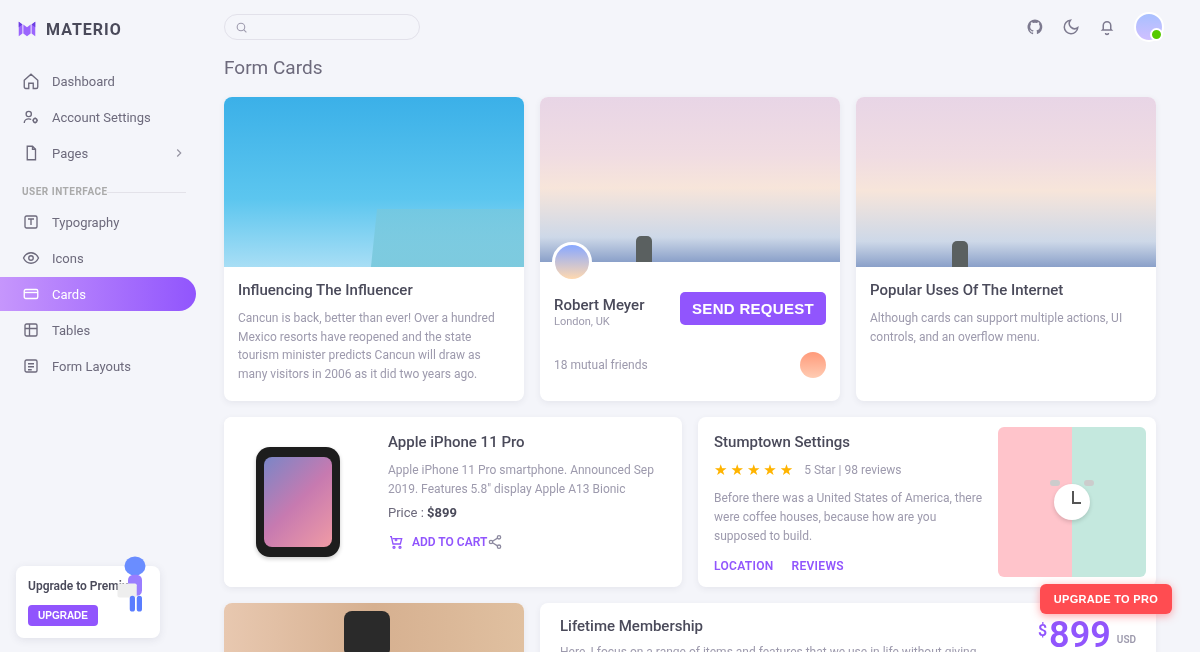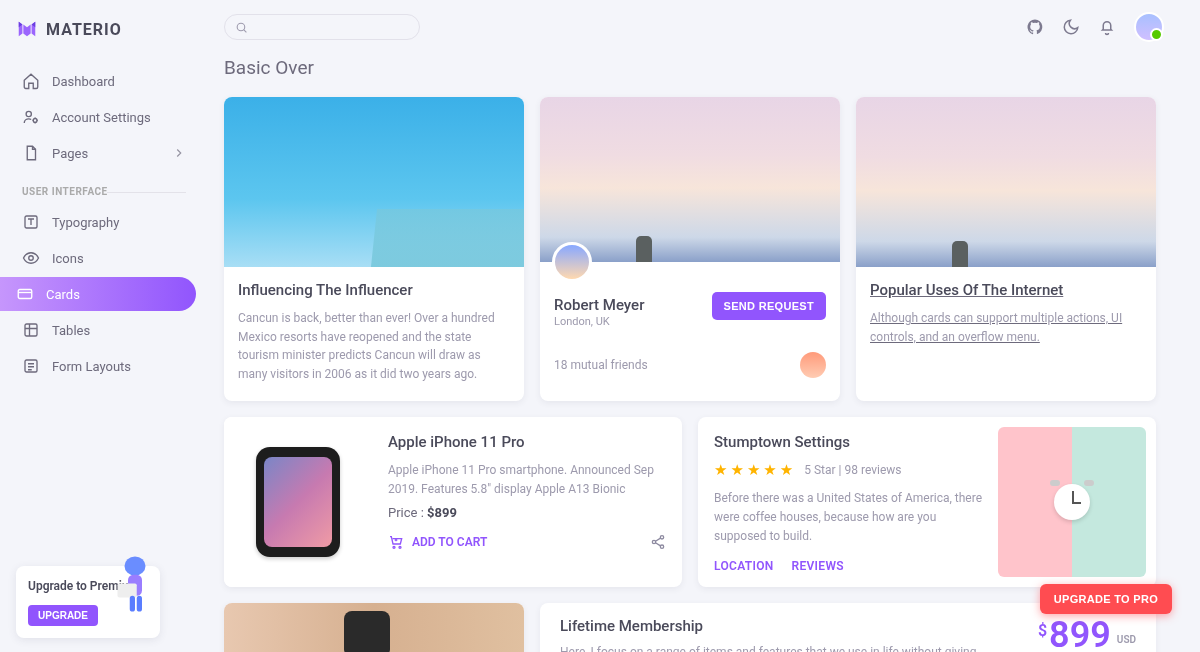--- a/index.html
+++ b/index.html
@@ -8,21 +8,21 @@
   
   .sidebar{position:absolute;left:0;top:0;width:208px;height:100%;padding:12px 0;}
   .brand{display:flex;align-items:center;gap:8px;padding:6px 16px 16px 16px;}
   .brand-logo{width:22px;height:22px;}
   .brand-name{font-weight:700;font-size:16px;color:#4a4a5a;letter-spacing:1px;}
   .nav{display:flex;flex-direction:column;gap:2px;padding:8px 12px;}
   .nav-item{display:flex;align-items:center;gap:12px;padding:8px 10px;border-radius:6px;cursor:pointer;color:#6d6a7c;}
   .nav-item .nicon{width:18px;height:18px;display:flex;align-items:center;justify-content:center;flex-shrink:0;}
   .nav-item .label{flex:1;}
   .nav-item .chev{opacity:.7;}
-  .nav-item.active{background:linear-gradient(90deg,#c696fc 0%,#9155fd 100%);color:#fff;border-radius:0 20px 20px 0;margin-left:-12px;padding-left:16px;}
+  .nav-item.active{background:linear-gradient(90deg,#c696fc 0%,#9155fd 100%);color:#fff;border-radius:0 20px 20px 0;margin-left:-12px;padding-left:22px;}
   .nav-section{font-size:10px;letter-spacing:.5px;color:#aaa;padding:14px 10px 6px 10px;position:relative;font-weight:bold;}
   .nav-section::after{content:"";position:absolute;left:95px;right:10px;top:20px;border-top:1px solid #e3e2e9;}
   
   
   .topbar{position:absolute;left:224px;right:36px;top:8px;height:38px;display:flex;align-items:center;}
   .search{flex:0 0 180px;height:26px;border:1px solid #e2e1ea;border-radius:16px;background:#f4f5fa;display:flex;align-items:center;padding:0 10px;gap:6px;}
   .search input{border:none;background:transparent;outline:none;flex:1;font-size:12px;}
   .top-right{margin-left:auto;display:flex;align-items:center;gap:18px;}
   .ticon{width:18px;height:18px;color:#7d7a8f;cursor:pointer;}
   .avatar-sm{width:30px;height:30px;border-radius:50%;background:linear-gradient(#a8c0ff,#d0bfff);position:relative;border:2px solid #fff;}
@@ -42,42 +42,42 @@
   .c-title{font-size:15px;font-weight:500;color:#4a4a5a;margin-bottom:10px;}
   .c-text{font-size:12px;line-height:1.55;color:#9d9aad;}
   
   .c2{flex:0 0 300px;display:flex;flex-direction:column;}
   .c2 .img{height:165px;background:linear-gradient(180deg,#e8d5e6 0%,#f0dce2 35%,#f7e5da 55%,#cdd8e8 85%,#8aa0c9 100%);position:relative;}
   .c2 .silh{position:absolute;bottom:0;left:96px;width:16px;height:26px;background:#5a6060;border-radius:5px 5px 0 0;}
   .c2 .prof{width:40px;height:40px;border-radius:50%;background:linear-gradient(#88a8ff,#ffd9b0);border:3px solid #fff;position:absolute;left:12px;top:145px;z-index:2;}
   .c2 .body{padding:34px 14px 12px;position:relative;}
   .c2 .name{font-size:15px;font-weight:500;color:#4a4a5a;}
   .c2 .loc{font-size:11px;color:#9d9aad;margin-top:1px;}
-  .btn-req{position:absolute;right:14px;top:30px;background:#9155fd;color:#fff;border:none;padding:8px 12px;border-radius:5px;font-size:11px;font-weight:600;letter-spacing:.3px;cursor:pointer;}
+  .btn-req{position:absolute;right:14px;top:30px;background:#9155fd;color:#fff;border:none;padding:8px 12px;border-radius:5px;font-size:15px;font-weight:600;letter-spacing:.3px;cursor:pointer;}
   .c2 .foot{padding:12px 14px 14px;display:flex;align-items:center;justify-content:space-between;}
   .mut{font-size:12px;color:#9d9aad;}
   .friend-av{width:26px;height:26px;border-radius:50%;background:linear-gradient(#ff9a7a,#ffccb3);}
   
-  .c3{flex:0 0 300px;text-decoration:underline;}
+  .c3{flex:0 0 300px;}
   .c3 .img{height:170px;background:linear-gradient(180deg,#e8d5e6 0%,#f0dce2 35%,#f7e5da 55%,#cdd8e8 85%,#8aa0c9 100%);position:relative;}
   .c3 .silh{position:absolute;bottom:0;left:96px;width:16px;height:26px;background:#5a6060;border-radius:5px 5px 0 0;}
   .c3 .body{padding:14px 14px 10px;}
   .c3 .foot{padding:0 14px 14px;display:flex;align-items:center;justify-content:space-between;}
   .link{color:#9155fd;font-size:12px;font-weight:600;letter-spacing:.3px;cursor:pointer;}
   
   
   .c4{flex:0 0 458px;display:flex;}
   .c4 .pimg{width:148px;display:flex;align-items:center;justify-content:center;background:#fff;}
   .phone{width:84px;height:110px;background:#1d1d1d;border-radius:14px;position:relative;box-shadow:0 2px 4px rgba(0,0,0,.2);}
   .phone::before{content:"";position:absolute;left:8px;right:8px;top:10px;bottom:10px;border-radius:8px;background:linear-gradient(135deg,#7a86c7,#c77ab0,#f09ba5);}
   .c4 .body{flex:1;padding:16px 16px 14px;}
   .price-row{font-size:13px;color:#6d6a7c;margin:6px 0 14px;}
   .price-row b{color:#4a4a5a;}
   .addcart{display:flex;align-items:center;gap:8px;color:#9155fd;font-weight:600;font-size:12px;cursor:pointer;}
-  .c4 .foot{display:flex;align-items:center;justify-content:space-between;margin-top:3px;}
+  .c4 .foot{display:flex;align-items:center;margin-top:3px;}
   .share-ic{color:#8d8aa0;cursor:pointer;}
   
   .c5{flex:0 0 458px;display:flex;}
   .c5 .body{flex:1;padding:16px 16px 14px;}
   .stars{display:flex;align-items:center;gap:3px;margin:6px 0 10px;}
   .star{color:#ffb400;font-size:15px;}
   .rtext{font-size:12px;color:#9d9aad;margin-left:8px;}
   .c5 .links{display:flex;gap:18px;margin-top:14px;}
   .c5 .pimg{width:148px;background:linear-gradient(90deg,#ffc4cb 50%,#c4e8de 50%);display:flex;align-items:center;justify-content:center;margin:10px 10px 10px 0;border-radius:6px;}
   .clock{width:36px;height:36px;border-radius:50%;background:#fff;position:relative;box-shadow:0 2px 4px rgba(0,0,0,.15);}
@@ -222,21 +222,21 @@
     <span class="ticon">
         <svg viewBox="0 0 24 24" width="18" height="18" fill="none" stroke="currentColor" stroke-width="2">
           <path d="M18 16H6l1-1v-5a5 5 0 0 1 10 0v5zM10 20a2 2 0 0 0 4 0"></path>
         </svg>
       </span>
     <div class="avatar-sm"></div>
   </div>
 </div>
 
 <div class="main">
-  <h1 class="page-title">Basic Over</h1>
+  <h1 class="page-title">Form Cards</h1>
 
   <div class="row">
     <div class="card c1">
       <div class="img"></div>
       <div class="body">
         <div class="c-title">Influencing The Influencer</div>
         <div class="c-text">Cancun is back, better than ever! Over a hundred Mexico resorts have reopened and the state tourism minister predicts Cancun will draw as many visitors in 2006 as it did two years ago.</div>
       </div>
     </div>
 

